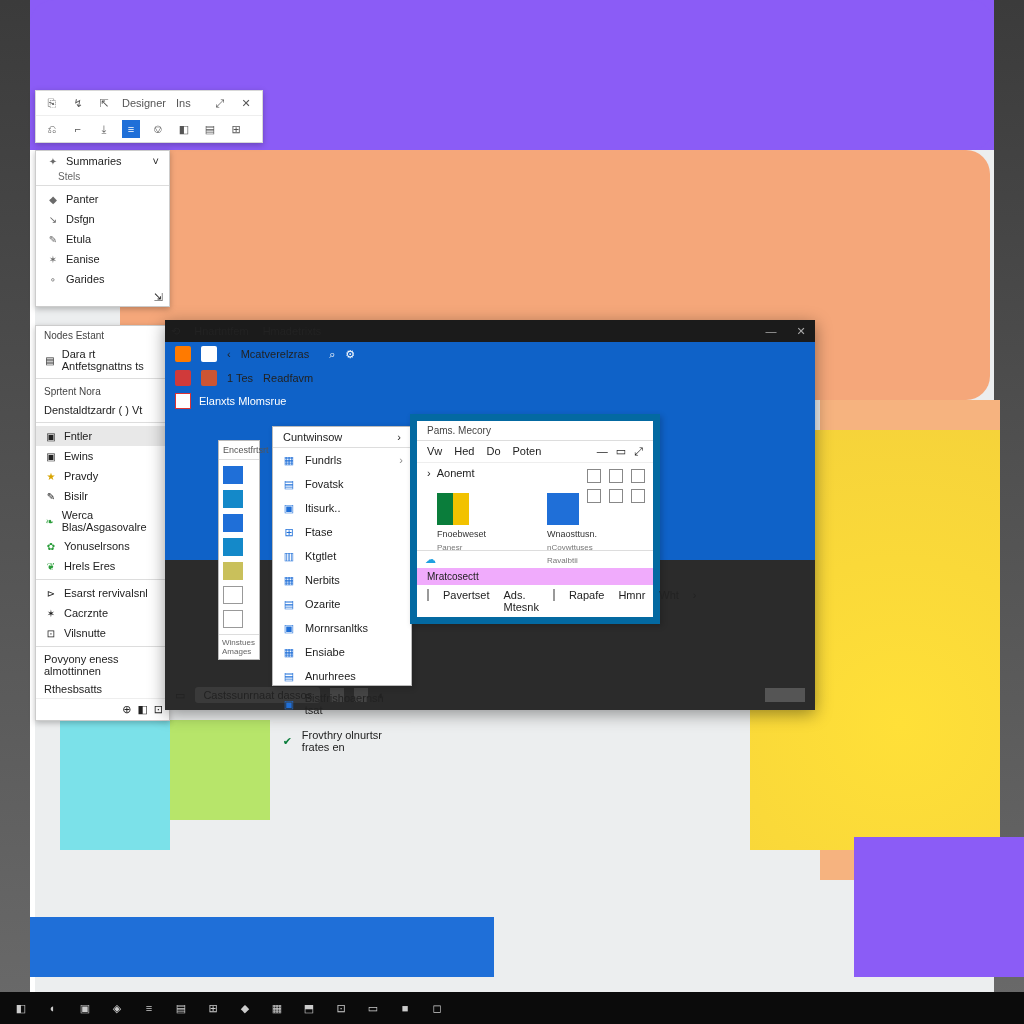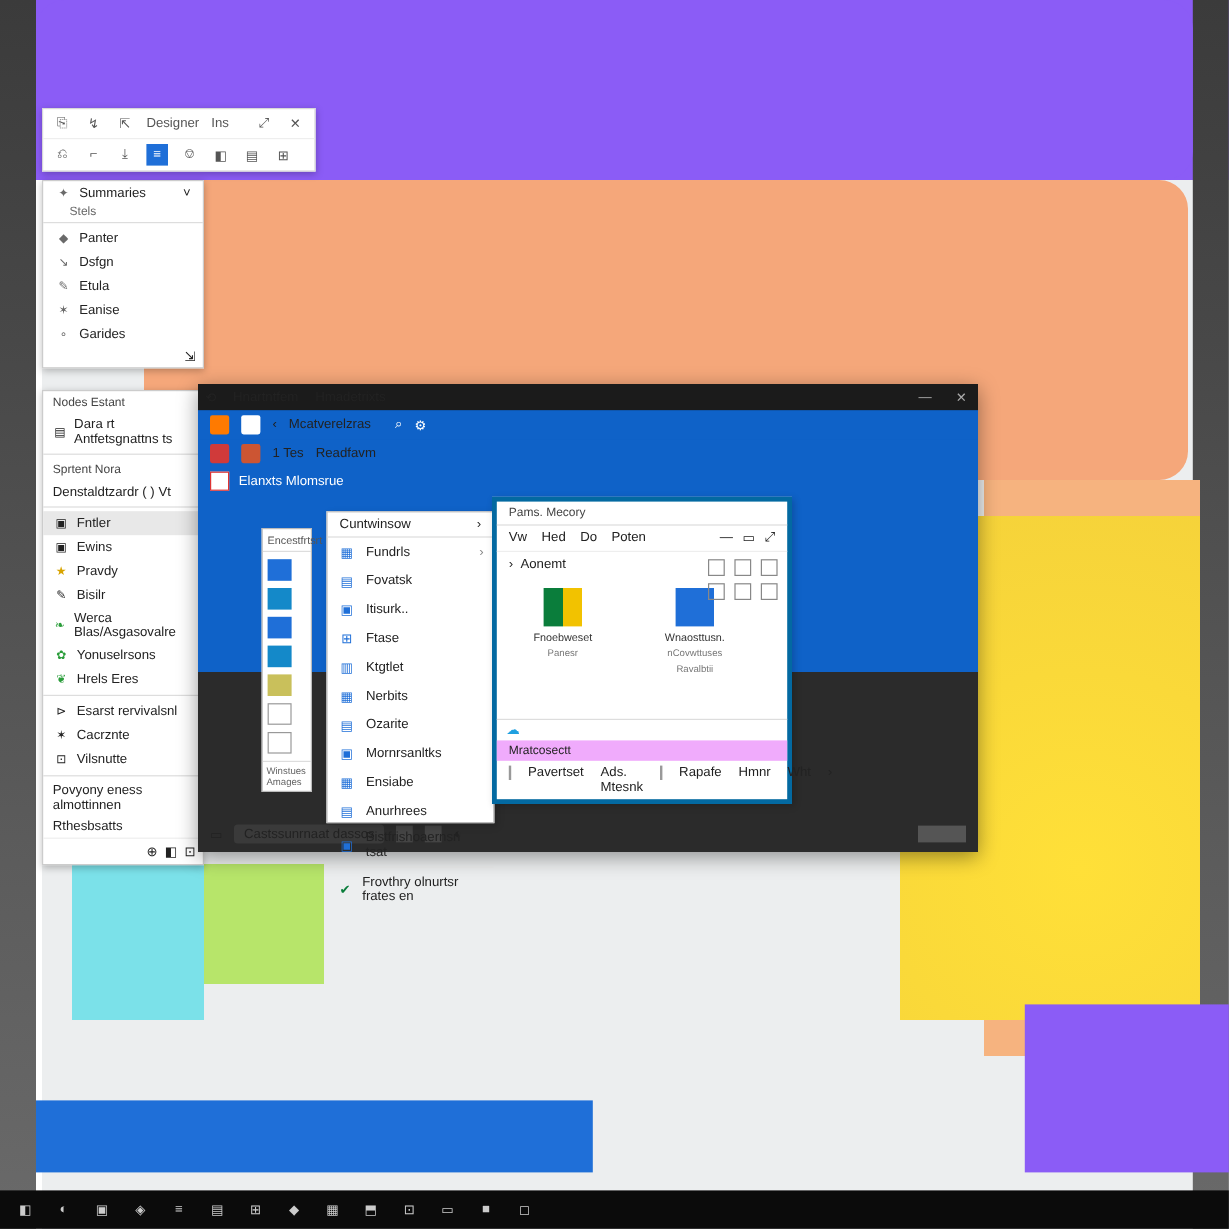--- a/index.html
+++ b/index.html
@@ -71,27 +71,27 @@
 .panelA .ci.w{background:#fff;border:1px solid #999}
 .panelA .foot{position:absolute;bottom:0;left:0;right:0;font-size:8px;padding:3px;border-top:1px solid #ddd;color:#666}
 
 .panelB{position:absolute;top:426px;left:272px;width:140px;height:260px;background:#fff;border:1px solid #bbb;box-shadow:2px 2px 6px rgba(0,0,0,.2)}
 .panelB .hdr{font-size:10px;padding:4px 10px;border-bottom:1px solid #ddd;color:#444;display:flex;justify-content:space-between}
 .panelB .mi{display:flex;align-items:center;gap:8px;padding:4px 8px;font-size:10px}
 .panelB .mi .ico{width:16px;height:16px;display:flex;align-items:center;justify-content:center;color:#1f6fd8}
 .panelB .mi .arr{margin-left:auto;color:#888}
 .panelB .sep{height:1px;background:#ddd;margin:2px 0}
 
-.panelC{position:absolute;top:414px;left:410px;width:250px;height:256px;background:#fff;border:4px solid #0369a1;box-shadow:2px 2px 6px rgba(0,0,0,.2)}
+.panelC{position:absolute;top:414px;left:410px;width:250px;height:210px;background:#fff;border:7px solid #0369a1;box-shadow:2px 2px 6px rgba(0,0,0,.2)}
 .panelC .title{font-size:10px;padding:4px 10px;color:#444;border-bottom:1px solid #ddd}
 .panelC .menubar{display:flex;gap:12px;padding:4px 10px;font-size:10px;color:#444;border-bottom:1px solid #eee}
 .panelC .menubar .r{margin-left:auto;display:flex;gap:8px;color:#777}
 .panelC .crumb{display:flex;align-items:center;gap:6px;padding:4px 10px;font-size:10px;color:#555}
 .panelC .content{display:flex;gap:40px;padding:10px 20px}
-.panelC .file{display:flex;flex-direction:column;align-items:center;gap:4px;width:70px;text-align:center}
+.panelC .file{display:flex;flex-direction:column;align-items:flex-start;gap:4px;width:70px;text-align:center}
 .panelC .ficon{width:32px;height:32px;background:#1f6fd8}
 .panelC .ficon.g{background:linear-gradient(to right,#0a7d3b 50%,#f2c200 50%)}
 .panelC .fname{font-size:9px;color:#333}
 .panelC .fsub{font-size:8px;color:#777}
 .panelC .sidebar-icons{position:absolute;right:6px;top:48px;display:grid;grid-template-columns:repeat(3,16px);gap:6px}
 .panelC .sidebar-icons span{width:14px;height:14px;border:1px solid #888}
 .panelC .lower{position:absolute;bottom:0;left:0;right:0;border-top:1px solid #ddd}
 .panelC .lower .tab{background:#f0abfc;padding:3px 10px;font-size:10px}
 .panelC .lower .tools{display:flex;gap:14px;padding:4px 10px;font-size:9px;color:#555;align-items:flex-start}
 .panelC .lower .tools .ci{width:12px;height:12px;border:1px solid #999}

